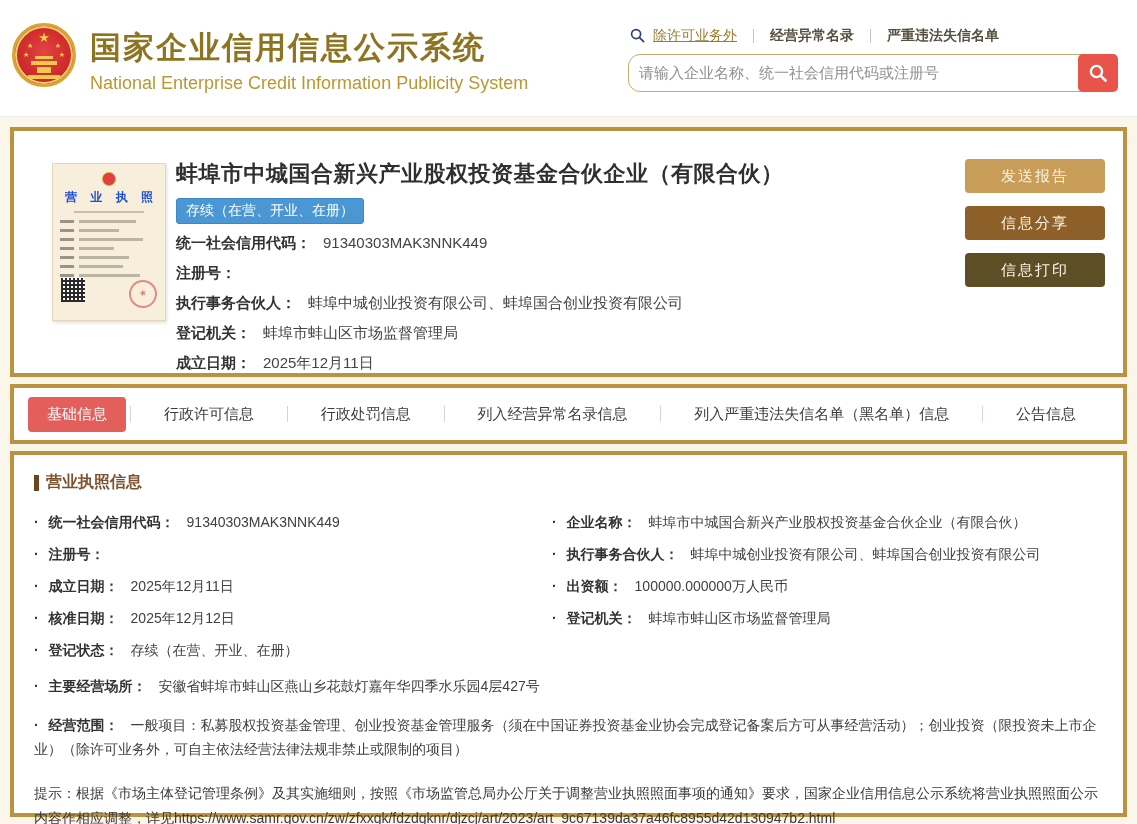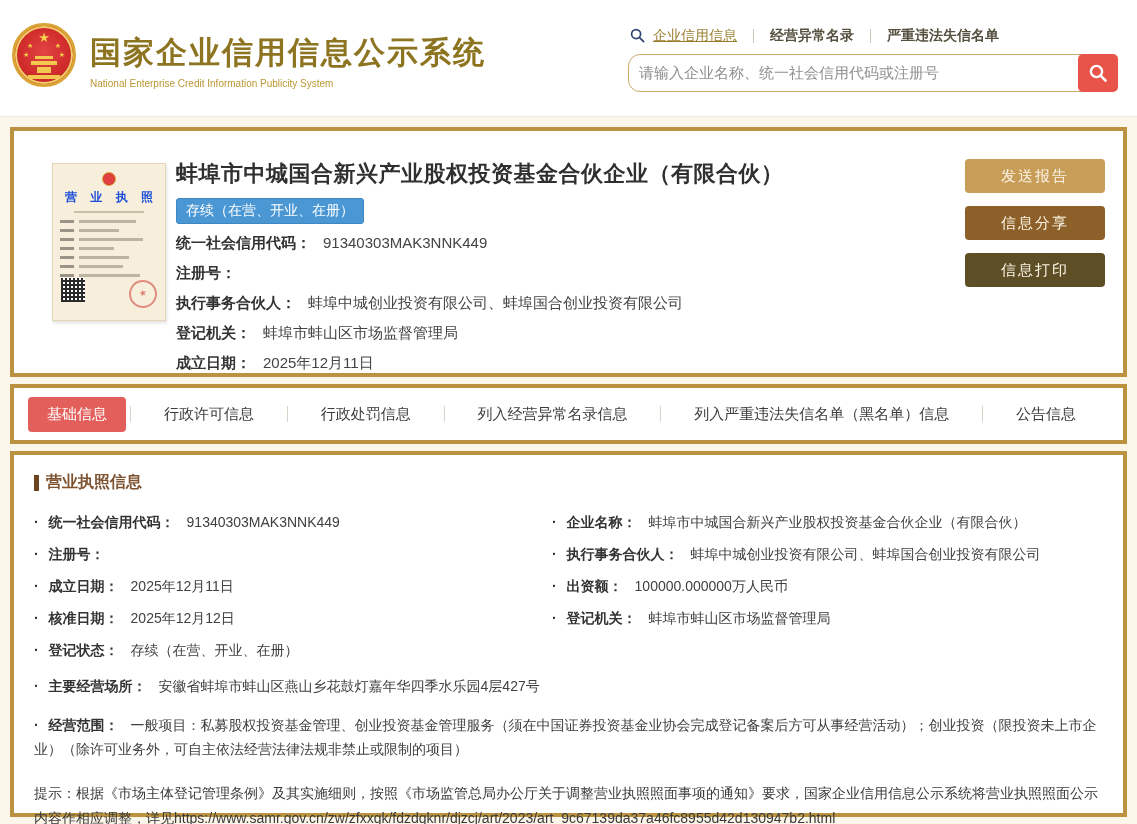--- a/index.html
+++ b/index.html
@@ -27,21 +27,21 @@
   .emblem .s1 { top: 16px; left: 12px; } .emblem .s2 { top: 16px; right: 12px; }
   .emblem .s3 { top: 25px; left: 8px; }  .emblem .s4 { top: 25px; right: 8px; }
   .emblem .gate { position: absolute; left: 50%; transform: translateX(-50%); background: #f3c84e; }
   .emblem .g1 { top: 30px; width: 18px; height: 3px; }
   .emblem .g2 { top: 35px; width: 26px; height: 4px; }
   .emblem .g3 { top: 41px; width: 14px; height: 6px; }
   .emblem .g4 { top: 49px; width: 32px; height: 4px; border-radius: 0 0 3px 3px; }
 
   .brand { flex: 1 1 auto; padding-top: 4px; }
   .brand-title { font-size: 31px; font-weight: bold; color: #8d7420; letter-spacing: 2px; }
-  .brand-sub { font-size: 10px; color: #bb9733; margin-top: 4px; }
+  .brand-sub { font-size: 18px; color: #bb9733; margin-top: 4px; }
 
   .search-area { width: 497px; flex: 0 0 auto; padding-top: 2px; }
   .nav-links { display: flex; align-items: center; font-size: 14px; margin: 0 0 9px 2px; }
   .nav-links .mag { margin-right: 8px; flex: 0 0 auto; }
   .nav-links a { text-decoration: none; cursor: pointer; }
   .nav-links .active-link { color: #9a7d2e; text-decoration: underline; }
   .nav-links .plain-link { color: #55503f; font-weight: bold; }
   .nav-links .sep { width: 1px; height: 14px; background: #c9c5ba; margin: 0 16px; }
   .search-box { position: relative; width: 490px; height: 38px; }
   .search-box input {
@@ -143,21 +143,21 @@
   <div class="brand">
     <div class="brand-title">国家企业信用信息公示系统</div>
     <div class="brand-sub">National Enterprise Credit Information Publicity System</div>
   </div>
   <div class="search-area">
     <div class="nav-links">
       <svg class="mag" width="15" height="15" viewBox="0 0 16 16">
         <circle cx="6.5" cy="6.5" r="4.8" fill="none" stroke="#2f4370" stroke-width="1.8"></circle>
         <line x1="10.2" y1="10.2" x2="14.5" y2="14.5" stroke="#2f4370" stroke-width="1.8" stroke-linecap="round"></line>
       </svg>
-      <a class="active-link">企业信用信息</a>
+      <a class="active-link">除许可业务外</a>
       <span class="sep"></span>
       <a class="plain-link">经营异常名录</a>
       <span class="sep"></span>
       <a class="plain-link">严重违法失信名单</a>
     </div>
     <div class="search-box">
       <input type="text" placeholder="请输入企业名称、统一社会信用代码或注册号" style="">
       <button class="search-btn">
         <svg width="20" height="20" viewBox="0 0 20 20">
           <circle cx="8.5" cy="8.5" r="5.6" fill="none" stroke="#ffffff" stroke-width="2.4"></circle>

